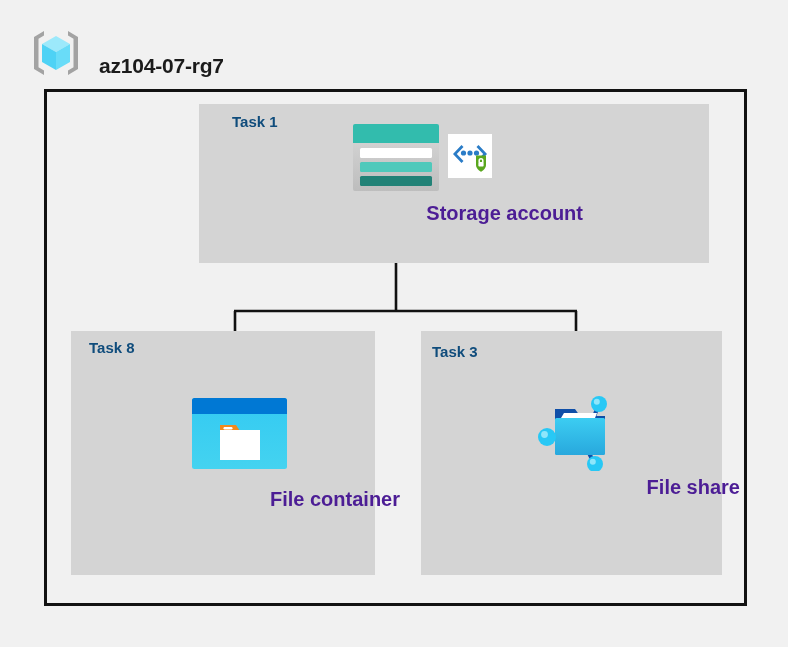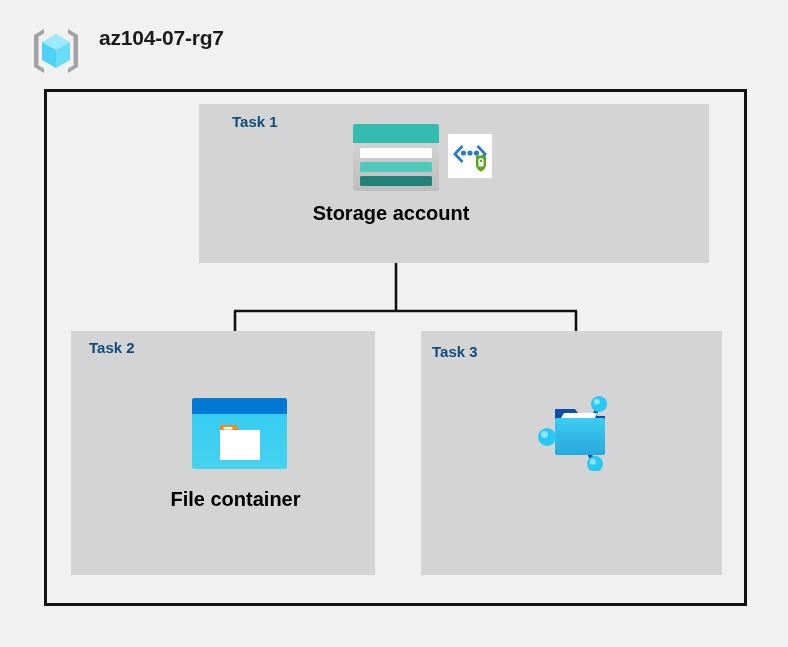--- a/index.html
+++ b/index.html
@@ -22,21 +22,21 @@
   }
 
   
   #rg-header {
     position: absolute;
     left: 30px;
     top: 26px;
     width: 300px;
     height: 52px;
     display: flex;
-    align-items: flex-start;
+    align-items: flex-end;
   }
   #rg-icon {
     width: 52px;
     height: 50px;
     flex: 0 0 auto;
     position: relative;
   }
   #rg-title {
     font-size: 21px;
     font-weight: bold;
@@ -77,23 +77,23 @@
   }
   #task-label-1 { left: 232px; top: 113px; }
   #task-label-5 { left: 89px;  top: 339px; }
   #task-label-3 { left: 432px; top: 343px; }
 
   
   .node-label {
     position: absolute;
     font-size: 20px;
     font-weight: bold;
-    color: #000000;
+    color: #4c1d95;
     white-space: nowrap;
-    text-align: center;
+    text-align: right;
   }
   #label-storage-account {
     left: 199px; top: 202px; width: 384px;
   }
   #label-blob-container {
     left: 71px; top: 488px; width: 329px;
   }
   #label-file-share {
     left: 421px; top: 476px; width: 319px;
   }
@@ -184,21 +184,21 @@
 
       <path d="M28 21.5 L38 21.5 L38 31 C38 35.2 33 37.8 33 37.8 C33 37.8 28 35.2 28 31 Z" fill="#5aa71e"></path>
       <path d="M31.2 28.2 L31.2 26.6 C31.2 25.6 32 24.8 33 24.8 C34 24.8 34.8 25.6 34.8 26.6 L34.8 28.2" fill="none" stroke="#ffffff" stroke-width="1.5"></path>
       <rect x="30.4" y="28" width="5.2" height="4.6" rx="0.8" fill="#ffffff"></rect>
     </svg>
   </div>
 
   <div class="node-label" id="label-storage-account">Storage account</div>
 
   <div class="task-box" id="task-box-5"></div>
-  <div class="task-label" id="task-label-5">Task 2</div>
+  <div class="task-label" id="task-label-5">Task 8</div>
 
   <div class="icon-wrap" id="icon-blob-container">
     <svg width="95" height="71" viewBox="0 0 95 71" xmlns="http://www.w3.org/2000/svg">
       <defs>
         <linearGradient id="blobBody" x1="0" y1="0" x2="0" y2="1">
           <stop offset="0" stop-color="#33caf2"></stop>
           <stop offset="1" stop-color="#44d3f0"></stop>
         </linearGradient>
       </defs>
       <rect x="0" y="0" width="95" height="71" rx="2.5" fill="url(#blobBody)"></rect>
@@ -237,14 +237,15 @@
 
       <circle cx="16" cy="46" r="9" fill="#28c8f5"></circle>
       <circle cx="13.5" cy="43.5" r="3.4" fill="#8ee6fb"></circle>
       <circle cx="68" cy="13" r="8" fill="#28c8f5"></circle>
       <circle cx="65.8" cy="10.8" r="3" fill="#8ee6fb"></circle>
       <circle cx="64" cy="73" r="8" fill="#28c8f5"></circle>
       <circle cx="61.8" cy="70.8" r="3" fill="#8ee6fb"></circle>
     </svg>
   </div>
 
+  <div class="node-label" id="label-file-share">File share</div>
 
 </div>
 
 </body></html>

